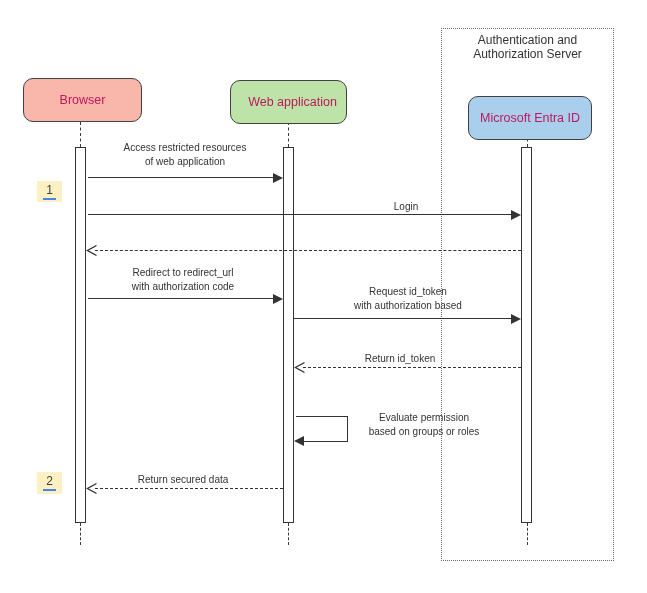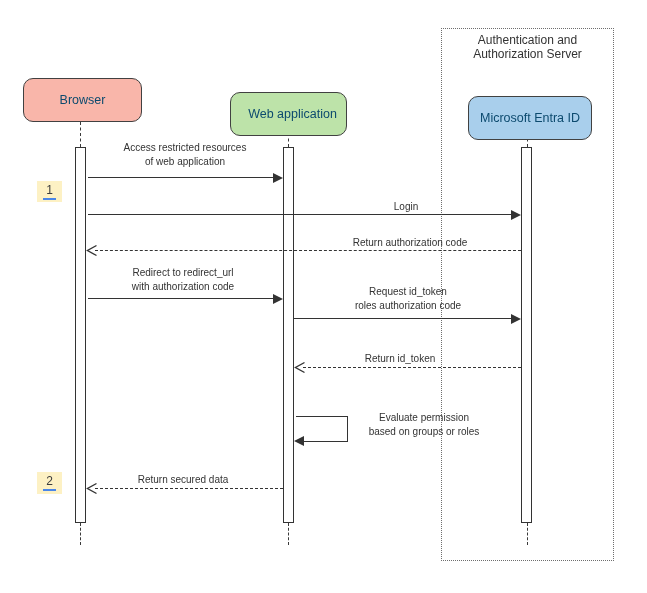--- a/index.html
+++ b/index.html
@@ -15,24 +15,24 @@
   }
   .frame-title{
     position:absolute;left:0;top:4px;width:100%;
     text-align:center;font-size:12px;line-height:14px;color:#333;
     white-space:pre-line;
   }
   
   .actor{
     height:44px;border:1.4px solid #414141;border-radius:10px;
     display:flex;align-items:center;justify-content:center;
-    font-size:12.5px;color:#0c4a6e;box-sizing:border-box;
+    font-size:12.5px;color:#be185d;box-sizing:border-box;
   }
   .actor-browser{left:23px;top:78px;width:119px;background:var(--browser-fill);}
-  .actor-webapp{left:230px;top:92px;width:117px;background:var(--webapp-fill);padding-left:8px;}
+  .actor-webapp{left:230px;top:80px;width:117px;background:var(--webapp-fill);padding-left:8px;}
   .actor-entra{left:468px;top:96px;width:124px;background:var(--entra-fill);}
   
   .lifeline{width:0;border-left:1.4px dashed #3a3a3a;}
   .bar{
     width:11px;height:376px;top:147px;background:#fff;
     border:1.4px solid #333;box-sizing:border-box;
   }
   
   .mline{height:0;border-top:1.4px solid var(--line-color);}
   .mline.dashed{border-top:1.4px dashed var(--line-color);}
@@ -107,33 +107,32 @@
 
   <div class="abs mlabel" style="left:88px;top:141px;width:194px;">Access restricted resources
 of web application</div>
   <div class="abs mline" style="left:88px;top:177px;width:186px;"></div>
   <div class="abs head-right" style="left:273px;top:173px;"></div>
 
   <div class="abs mlabel" style="left:346px;top:200px;width:120px;">Login</div>
   <div class="abs mline" style="left:88px;top:214px;width:424px;"></div>
   <div class="abs head-right" style="left:511px;top:210px;"></div>
 
-  <div class="abs mlabel" style="left:310px;top:236px;width:200px;">Return authorization code</div>
   <div class="abs mline dashed" style="left:95px;top:250px;width:426px;"></div>
   <svg class="abs" style="left:85px;top:244px;" width="13" height="13">
     <path d="M11.5 1.5 L2.5 6.5 L11.5 11.5" fill="none" stroke="#333" stroke-width="1.4"></path>
   </svg>
 
   <div class="abs mlabel" style="left:86px;top:266px;width:194px;">Redirect to redirect_url
 with authorization code</div>
   <div class="abs mline" style="left:88px;top:298px;width:186px;"></div>
   <div class="abs head-right" style="left:273px;top:294px;"></div>
 
   <div class="abs mlabel" style="left:311px;top:285px;width:194px;">Request id_token
-roles authorization code</div>
+with authorization based</div>
   <div class="abs mline" style="left:294px;top:318px;width:218px;"></div>
   <div class="abs head-right" style="left:511px;top:314px;"></div>
 
   <div class="abs mlabel" style="left:300px;top:352px;width:200px;">Return id_token</div>
   <div class="abs mline dashed" style="left:303px;top:367px;width:218px;"></div>
   <svg class="abs" style="left:293px;top:361px;" width="13" height="13">
     <path d="M11.5 1.5 L2.5 6.5 L11.5 11.5" fill="none" stroke="#333" stroke-width="1.4"></path>
   </svg>
 
   <div class="abs mlabel" style="left:324px;top:411px;width:200px;text-align:center;">Evaluate permission

